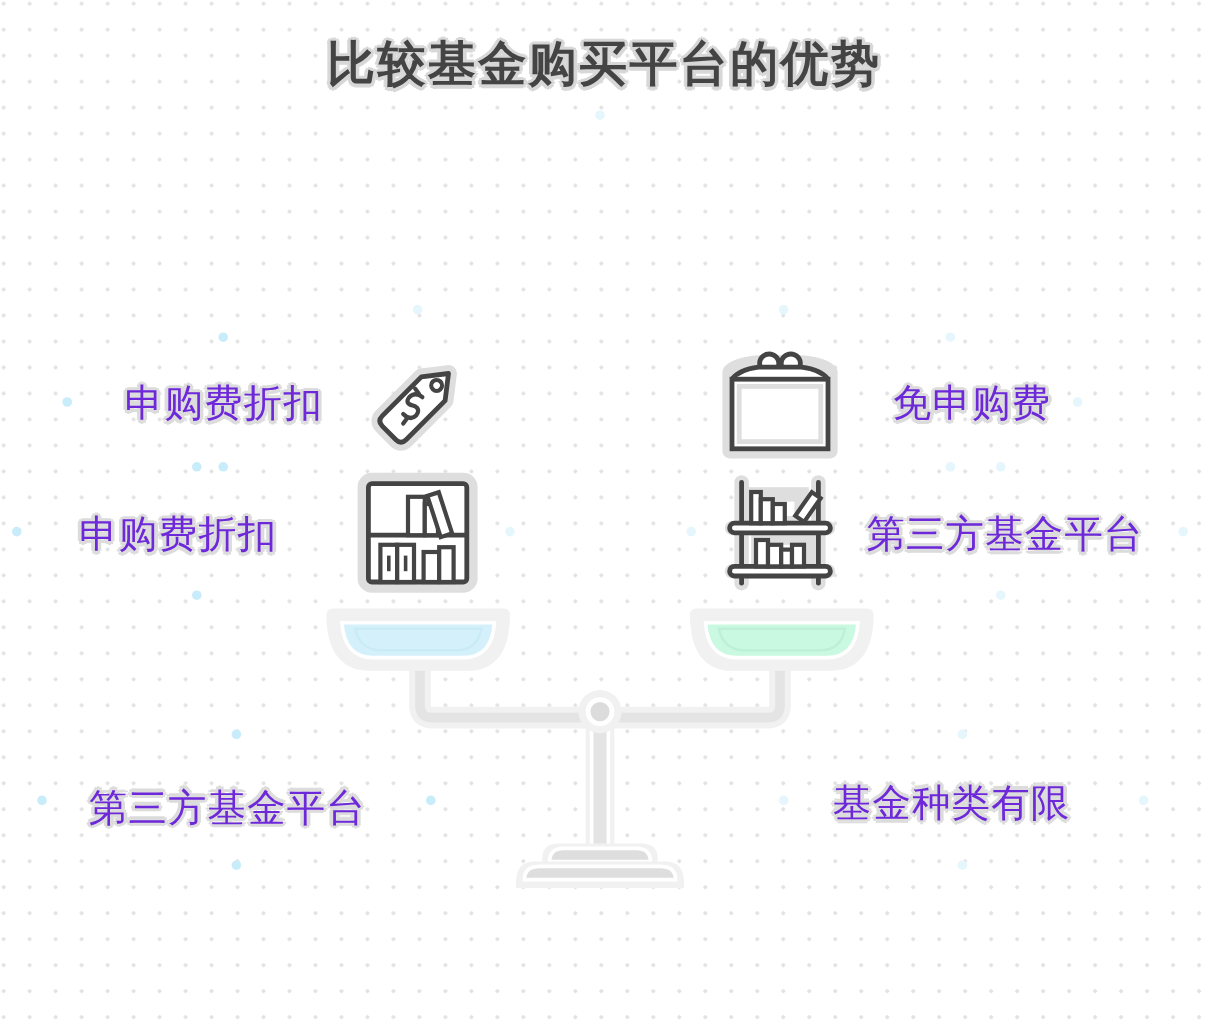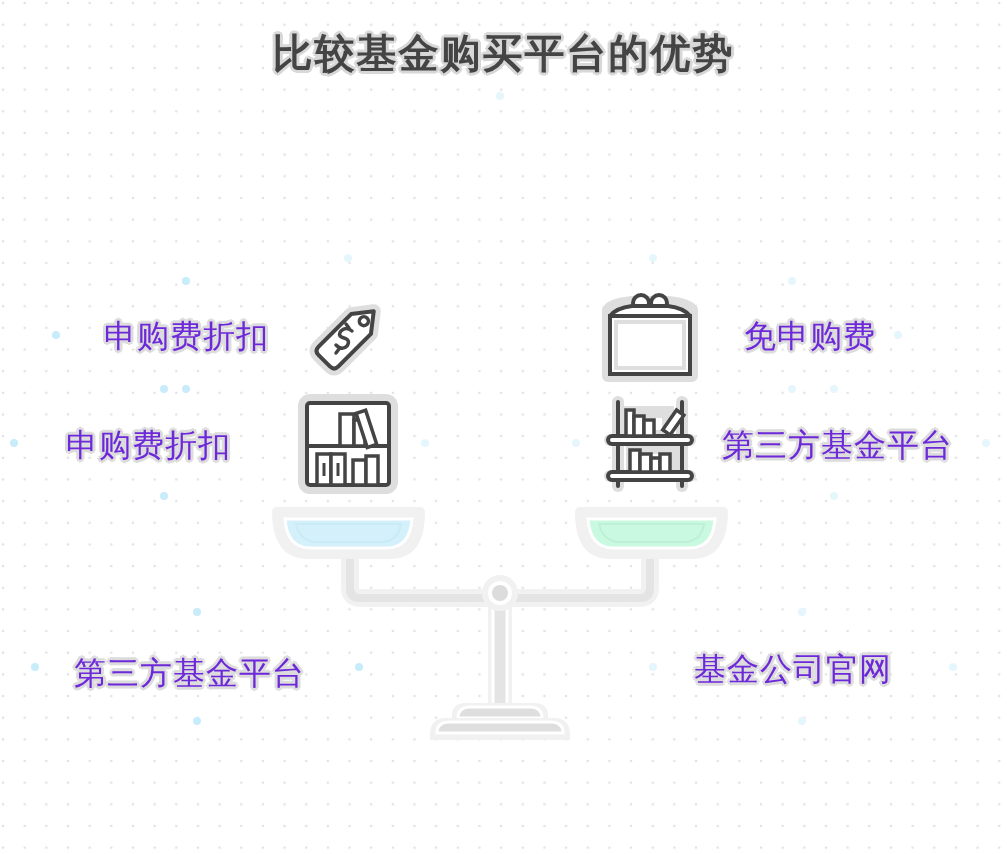--- a/index.html
+++ b/index.html
@@ -167,21 +167,21 @@
       <line x1="38" y1="67" x2="38" y2="80" stroke="#444444" stroke-width="3"></line>
       <rect x="53" y="64" width="13" height="25" fill="#ffffff" stroke="#444444" stroke-width="3.5"></rect>
       <rect x="66" y="60" width="12" height="29" fill="#ffffff" stroke="#444444" stroke-width="3.5"></rect>
     </svg>
   </div>
 </div>
 
 <div>
   <div class="label" style="left:744px;top:315px">免申购费</div>
   <div class="label" style="left:722px;top:424px">第三方基金平台</div>
-  <div class="label" style="left:694px;top:648px">基金公司官网</div>
+  <div class="label" style="left:694px;top:648px">基金种类有限</div>
 
   <div class="icon" style="left:602px;top:288px">
     <svg width="96" height="96" viewBox="0 0 96 96">
       <path d="M6 22 Q10 16 30 14 L66 14 Q86 16 90 22 L90 88 L6 88 Z" fill="#ffffff" stroke="#dedede" stroke-width="12" stroke-linejoin="round"></path>
       <circle cx="39" cy="15" r="8" fill="#ffffff" stroke="#444444" stroke-width="4"></circle>
       <circle cx="57" cy="15" r="8" fill="#ffffff" stroke="#444444" stroke-width="4"></circle>
       <path d="M8 28 Q14 20 30 18 L66 18 Q82 20 88 28" fill="#ffffff" stroke="#444444" stroke-width="4" stroke-linejoin="round"></path>
       <rect x="8" y="28" width="80" height="58" fill="#ffffff" stroke="#444444" stroke-width="4"></rect>
       <rect x="14" y="34" width="68" height="46" fill="none" stroke="#dedede" stroke-width="4"></rect>
     </svg>

